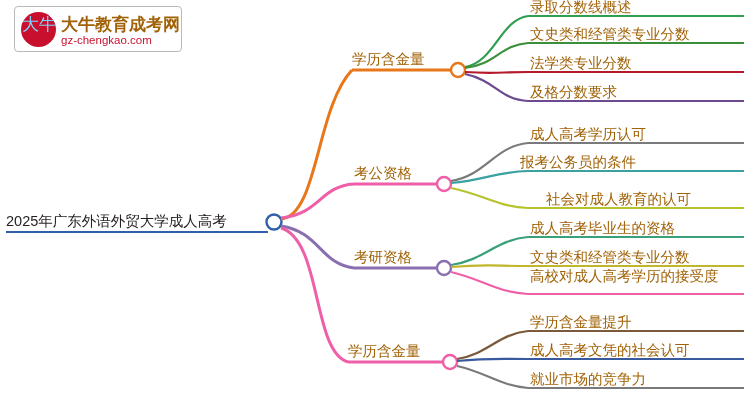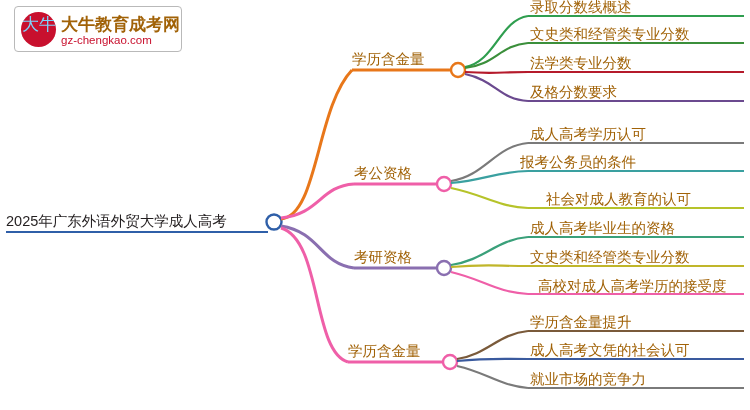--- a/index.html
+++ b/index.html
@@ -175,19 +175,19 @@
   <div class="node-label leaf-label" style="left:530px; top:27px;">文史类和经管类专业分数</div>
   <div class="node-label leaf-label" style="left:530px; top:56px;">法学类专业分数</div>
   <div class="node-label leaf-label" style="left:530px; top:85px;">及格分数要求</div>
 
   <div class="node-label leaf-label" style="left:530px; top:127px;">成人高考学历认可</div>
   <div class="node-label leaf-label" style="left:520px; top:155px;">报考公务员的条件</div>
   <div class="node-label leaf-label" style="left:518px; top:192px;margin-left:28px;">社会对成人教育的认可</div>
 
   <div class="node-label leaf-label" style="left:530px; top:221px;">成人高考毕业生的资格</div>
   <div class="node-label leaf-label" style="left:530px; top:250px;">文史类和经管类专业分数</div>
-  <div class="node-label leaf-label" style="left:530px; top:279px;margin-left:8px;">高校对成人高考学历的接受度</div>
+  <div class="node-label leaf-label" style="left:530px; top:269px;">高校对成人高考学历的接受度</div>
 
   <div class="node-label leaf-label" style="left:530px; top:343px;">成人高考文凭的社会认可</div>
   <div class="node-label leaf-label" style="left:530px; top:315px;">学历含金量提升</div>
   <div class="node-label leaf-label" style="left:530px; top:372px;">就业市场的竞争力</div>
 
 </div>
 
 </body></html>

